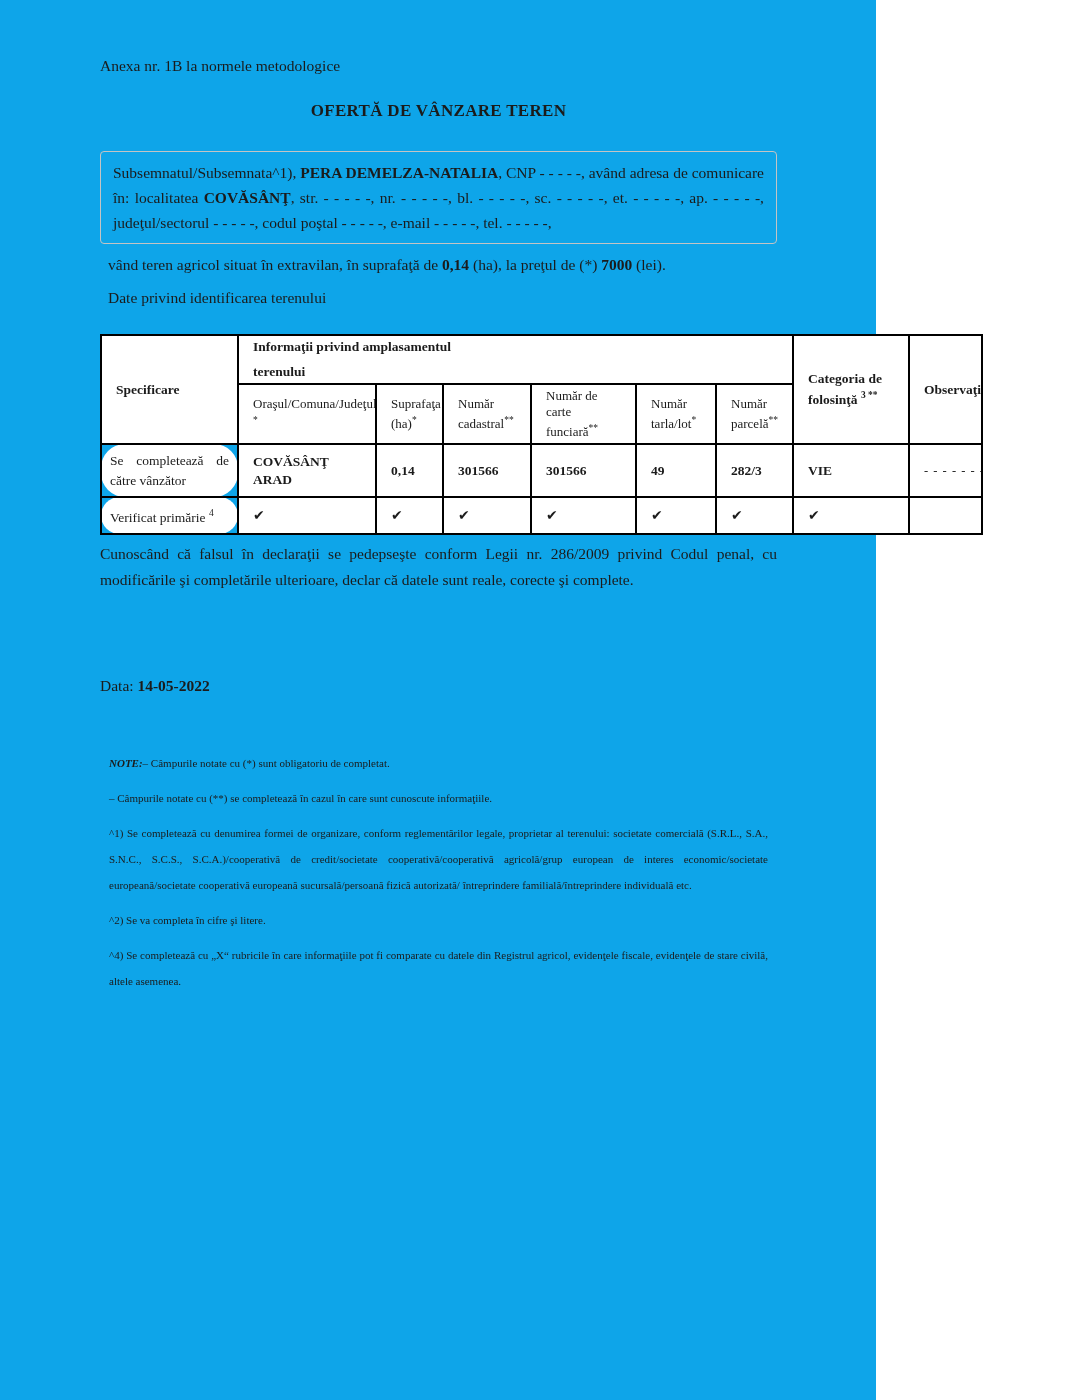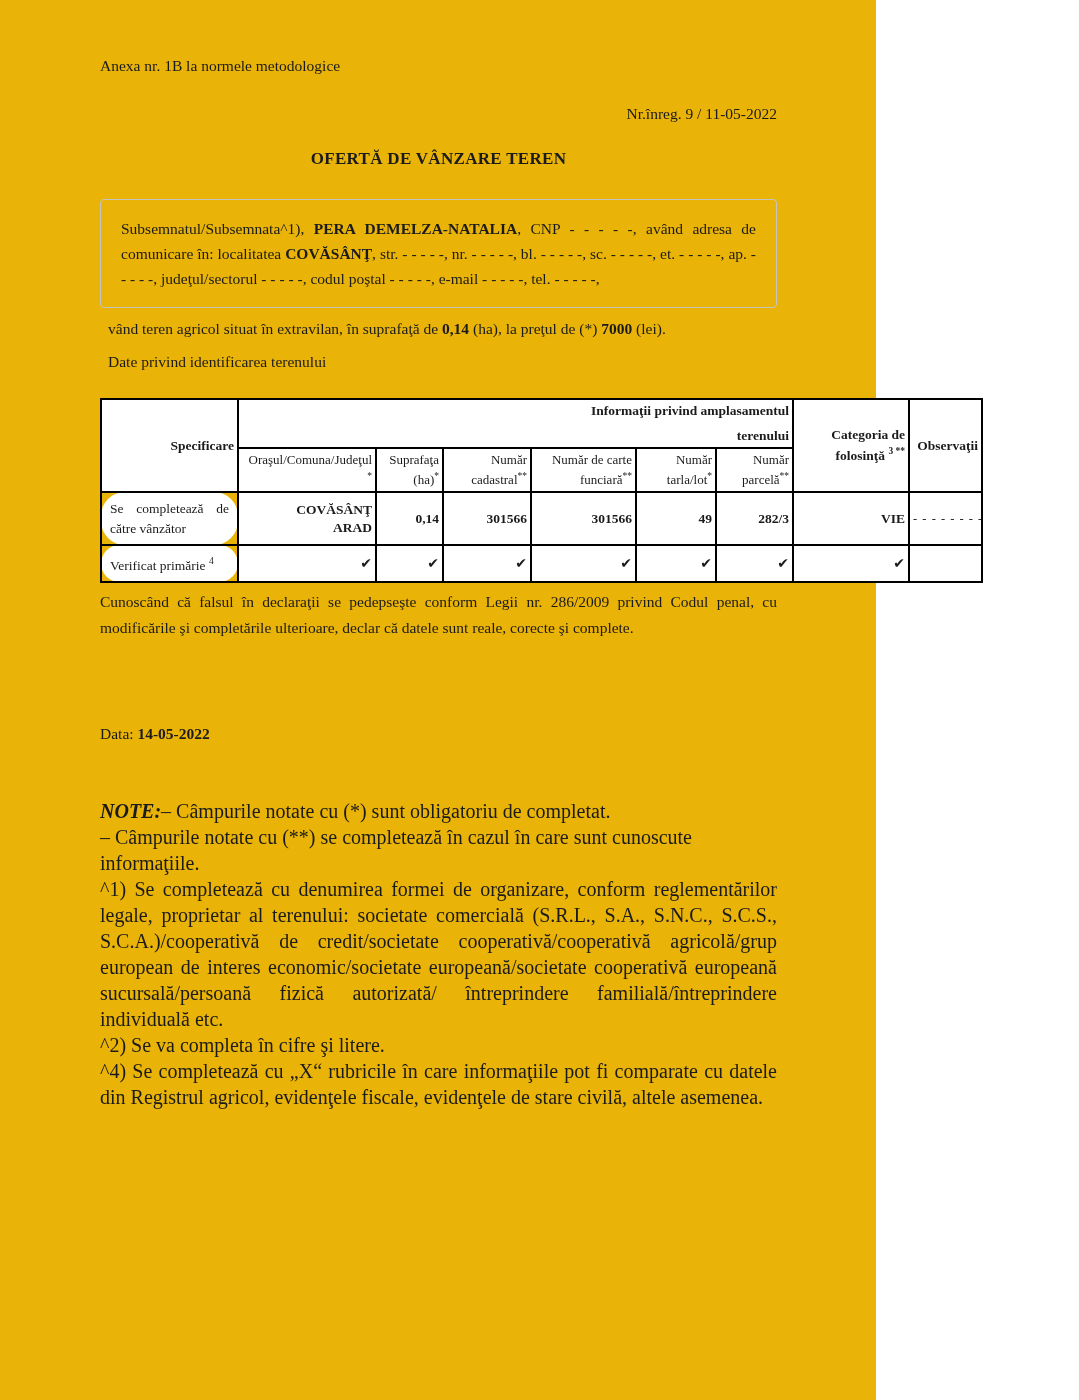--- a/index.html
+++ b/index.html
@@ -5,43 +5,43 @@
   html, body { margin:0; padding:0; background:#ffffff; }
   body {
     width:1079px; height:1400px;
     font-family:"Liberation Serif","DejaVu Serif",serif;
     color:#1b1b1b;
   }
   .page {
     position:relative; box-sizing:border-box;
     width:876px; height:1400px;
     padding:53px 99px 0 100px;
-    background:#eab308;
+    background:#0ea5e9;
   }
   .annex { font-size:15.5px; line-height:25px; }
   .reg { font-size:15.5px; line-height:25px; text-align:right; margin-top:23px; }
   .title {
     font-size:17px; font-weight:bold; text-align:center;
     margin:23px 0 0 0; letter-spacing:0.3px;
   }
   .intro-box {
     border:1px solid #c4c4c4; border-radius:4px;
     margin-top:30px; padding:8px 12px;
   }
-  .intro-box p { margin:8px; font-size:15.5px; line-height:25px; text-align:justify; }
+  .intro-box p { margin:0; font-size:15.5px; line-height:25px; text-align:justify; }
   .body-line { margin:8px; font-size:15.5px; line-height:25px; }
   .sale-block { margin-top:6px; }
   .doc-table {
     border-collapse:collapse; table-layout:fixed;
     width:881px; margin-top:24px;
   }
   .doc-table td {
     border:2px solid #000; background:#fff;
-    text-align:right; vertical-align:middle;
-    font-size:13px; line-height:16px; padding:3px 3px;
+    text-align:left; vertical-align:middle;
+    font-size:13px; line-height:16px; padding:3px 14px;
     overflow:hidden;
   }
   .doc-table td.hd { font-weight:bold; font-size:13.5px; }
   .doc-table td.sub { font-size:13px; }
   .doc-table td.lbl {
     text-align:justify; font-size:13.5px; line-height:20px;
     padding:5px 8px; vertical-align:middle;border-radius:24px;
   }
   .doc-table td.val { font-weight:bold; font-size:13.5px; line-height:18px; }
   .doc-table td.obs-val { font-size:12.5px; letter-spacing:1px; white-space:nowrap; }
@@ -53,33 +53,32 @@
   }
   .row-group  { height:49px; }
   .row-sub    { height:43px; }
   .row-seller { height:53px; }
   .row-verif  { height:32px; }
   .declaration {
     margin:6px 0 0 0; font-size:15.5px; line-height:26px; text-align:justify;
   }
   .date-line { margin:80px 0 0 0; font-size:15.5px; line-height:25px; }
   .notes { margin-top:52px; }
-  .notes p { margin:0; font-size:20px; line-height:26px; text-align:justify; }
+  .notes p { margin:9px; font-size:11px; line-height:26px; text-align:justify; }
   .notes .short { text-align:left; }
   .note-title { font-weight:bold; font-style:italic; }
   b { font-weight:bold; }
 </style>
 </head>
 <body>
 
 <div class="page">
 
   <div class="annex">Anexa nr. 1B la normele metodologice</div>
 
-  <div class="reg">Nr.înreg. 9 / 11-05-2022</div>
 
   <h1 class="title">OFERTĂ DE VÂNZARE TEREN</h1>
 
   <div class="intro-box">
     <p><span>Subsemnatul/Subsemnata^1), </span><b>PERA DEMELZA-NATALIA</b><span>, CNP - - - - -, având adresa de comunicare în: localitatea </span><b>COVĂSÂNŢ</b><span>, str. - - - - -, nr. - - - - -, bl. - - - - -, sc. - - - - -, et. - - - - -, ap. - - - - -, judeţul/sectorul - - - - -, codul poştal - - - - -, e-mail - - - - -, tel. - - - - -,</span></p>
   </div>
 
   <div class="sale-block">
     <p class="body-line"><span>vând teren agricol situat în extravilan, în suprafaţă de </span><b>0,14</b><span> (ha), la preţul de (*) </span><b>7000</b><span> (lei).</span></p>
     <p class="body-line">Date privind identificarea terenului</p>

